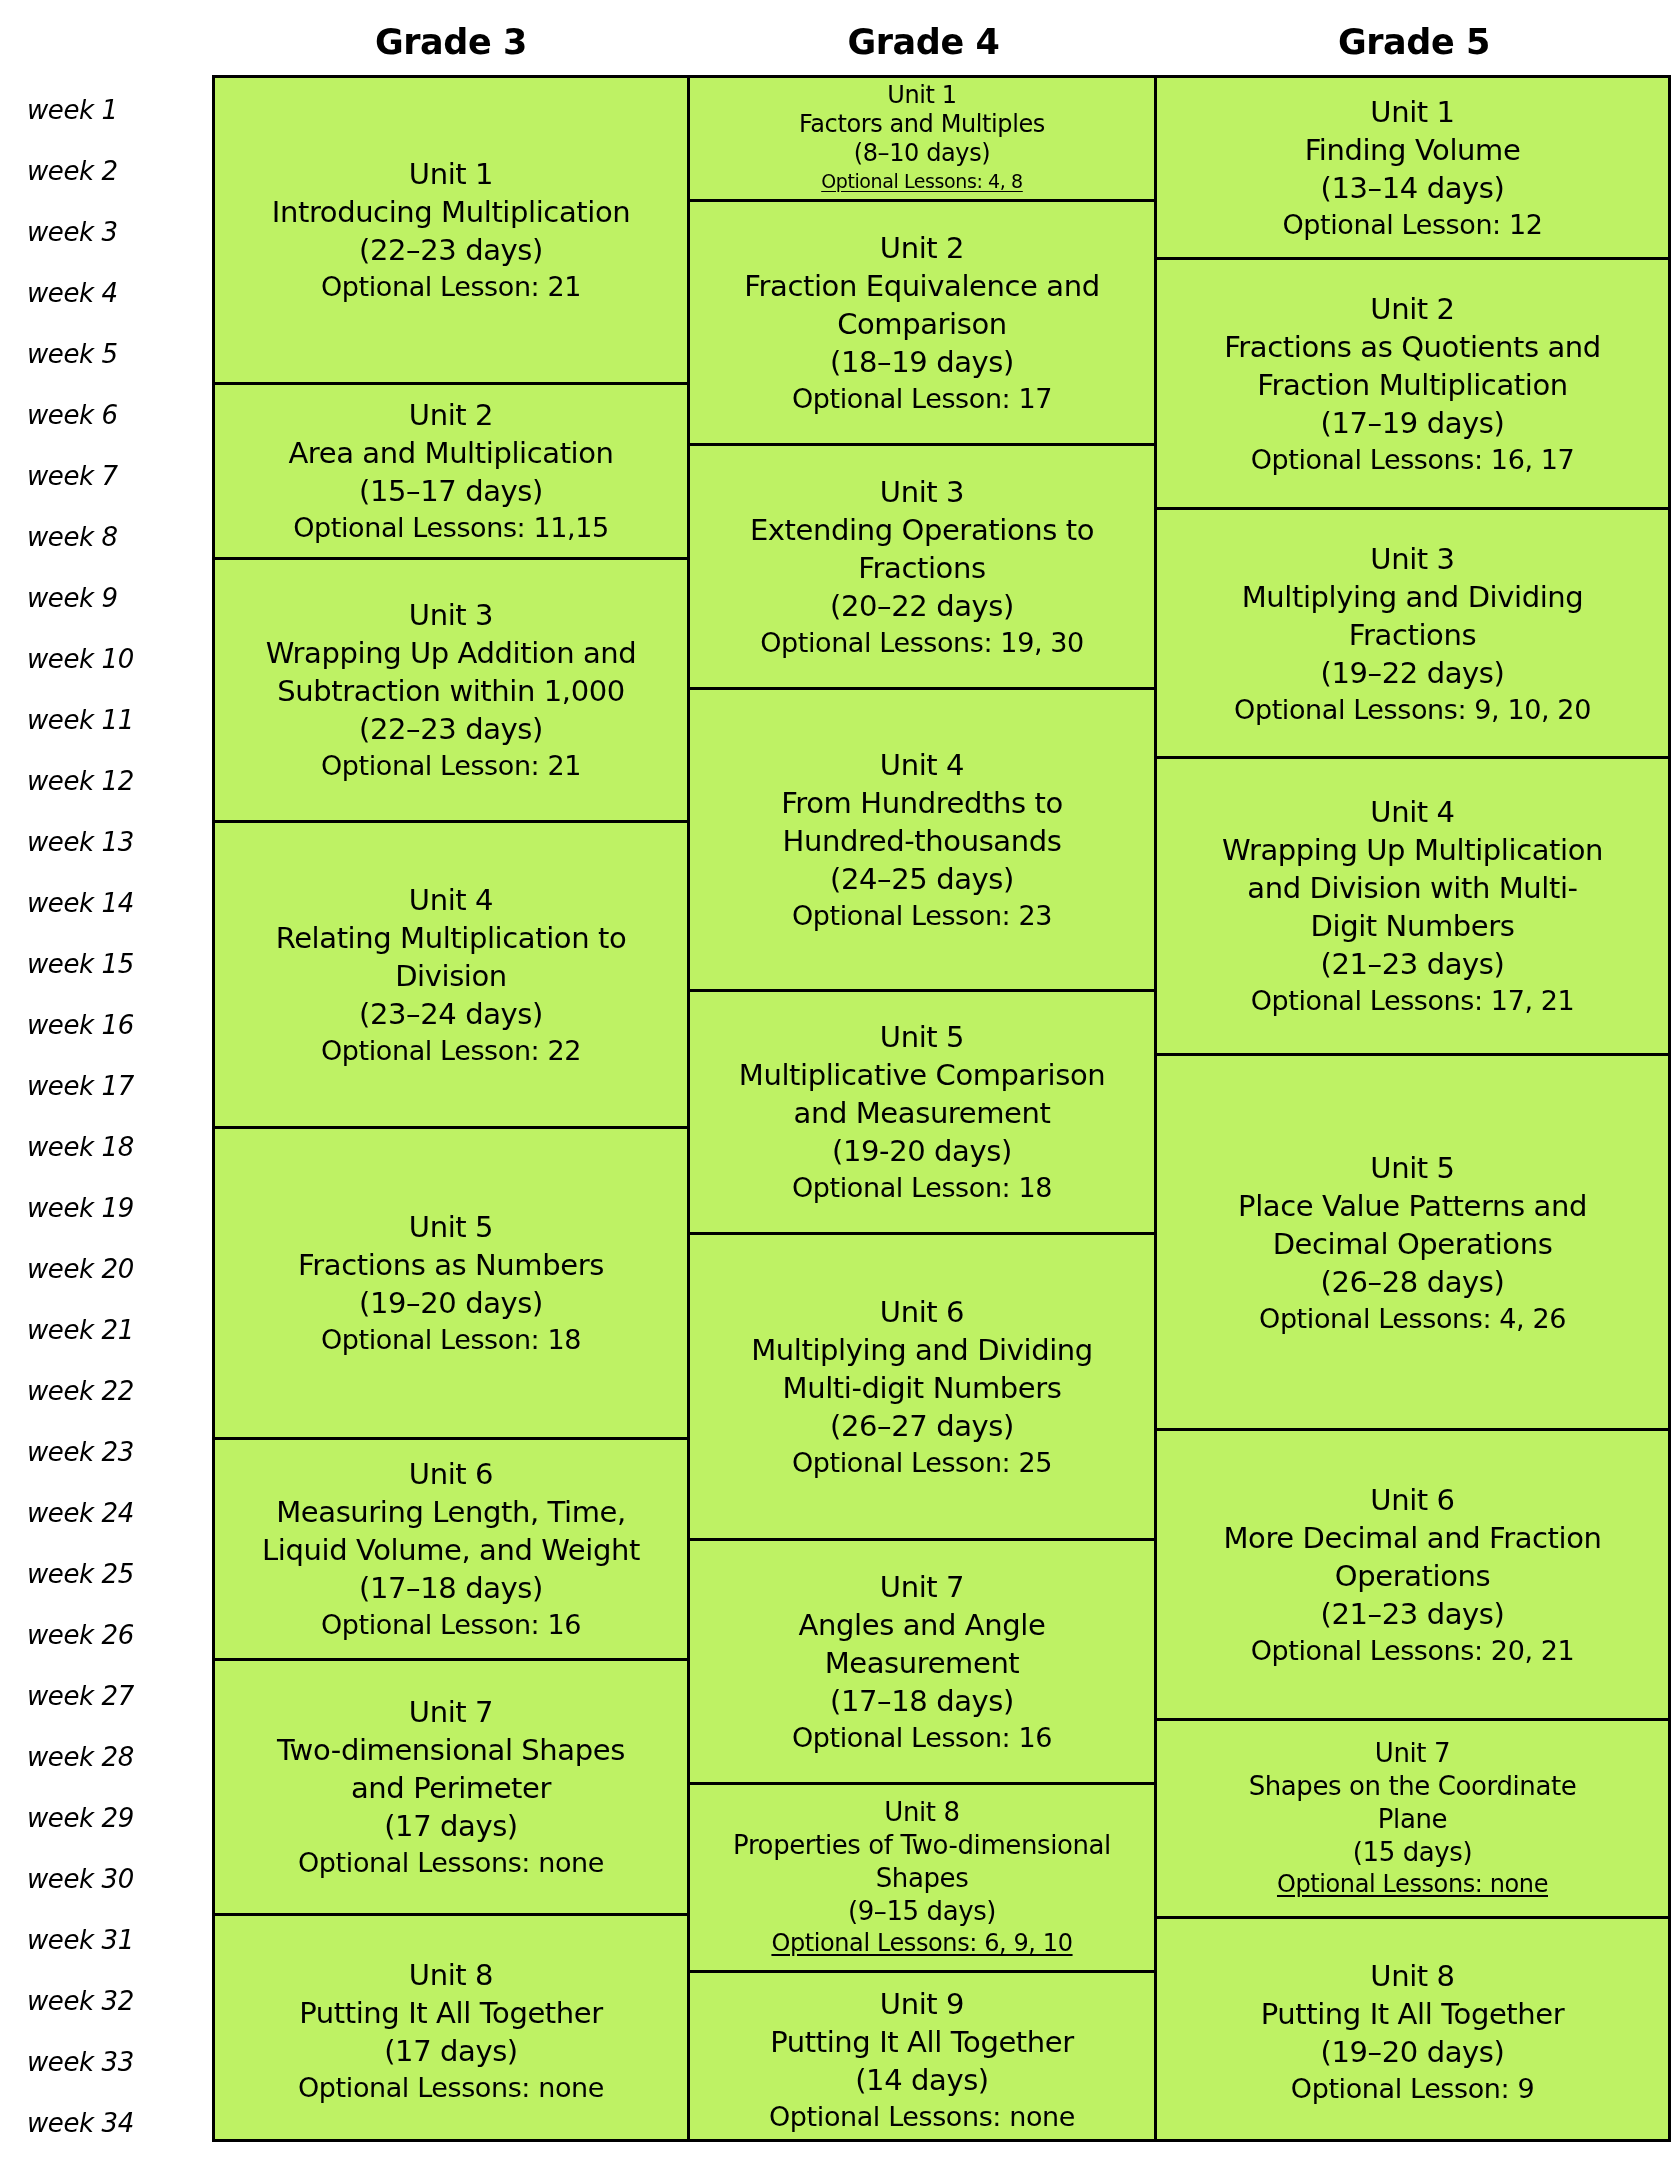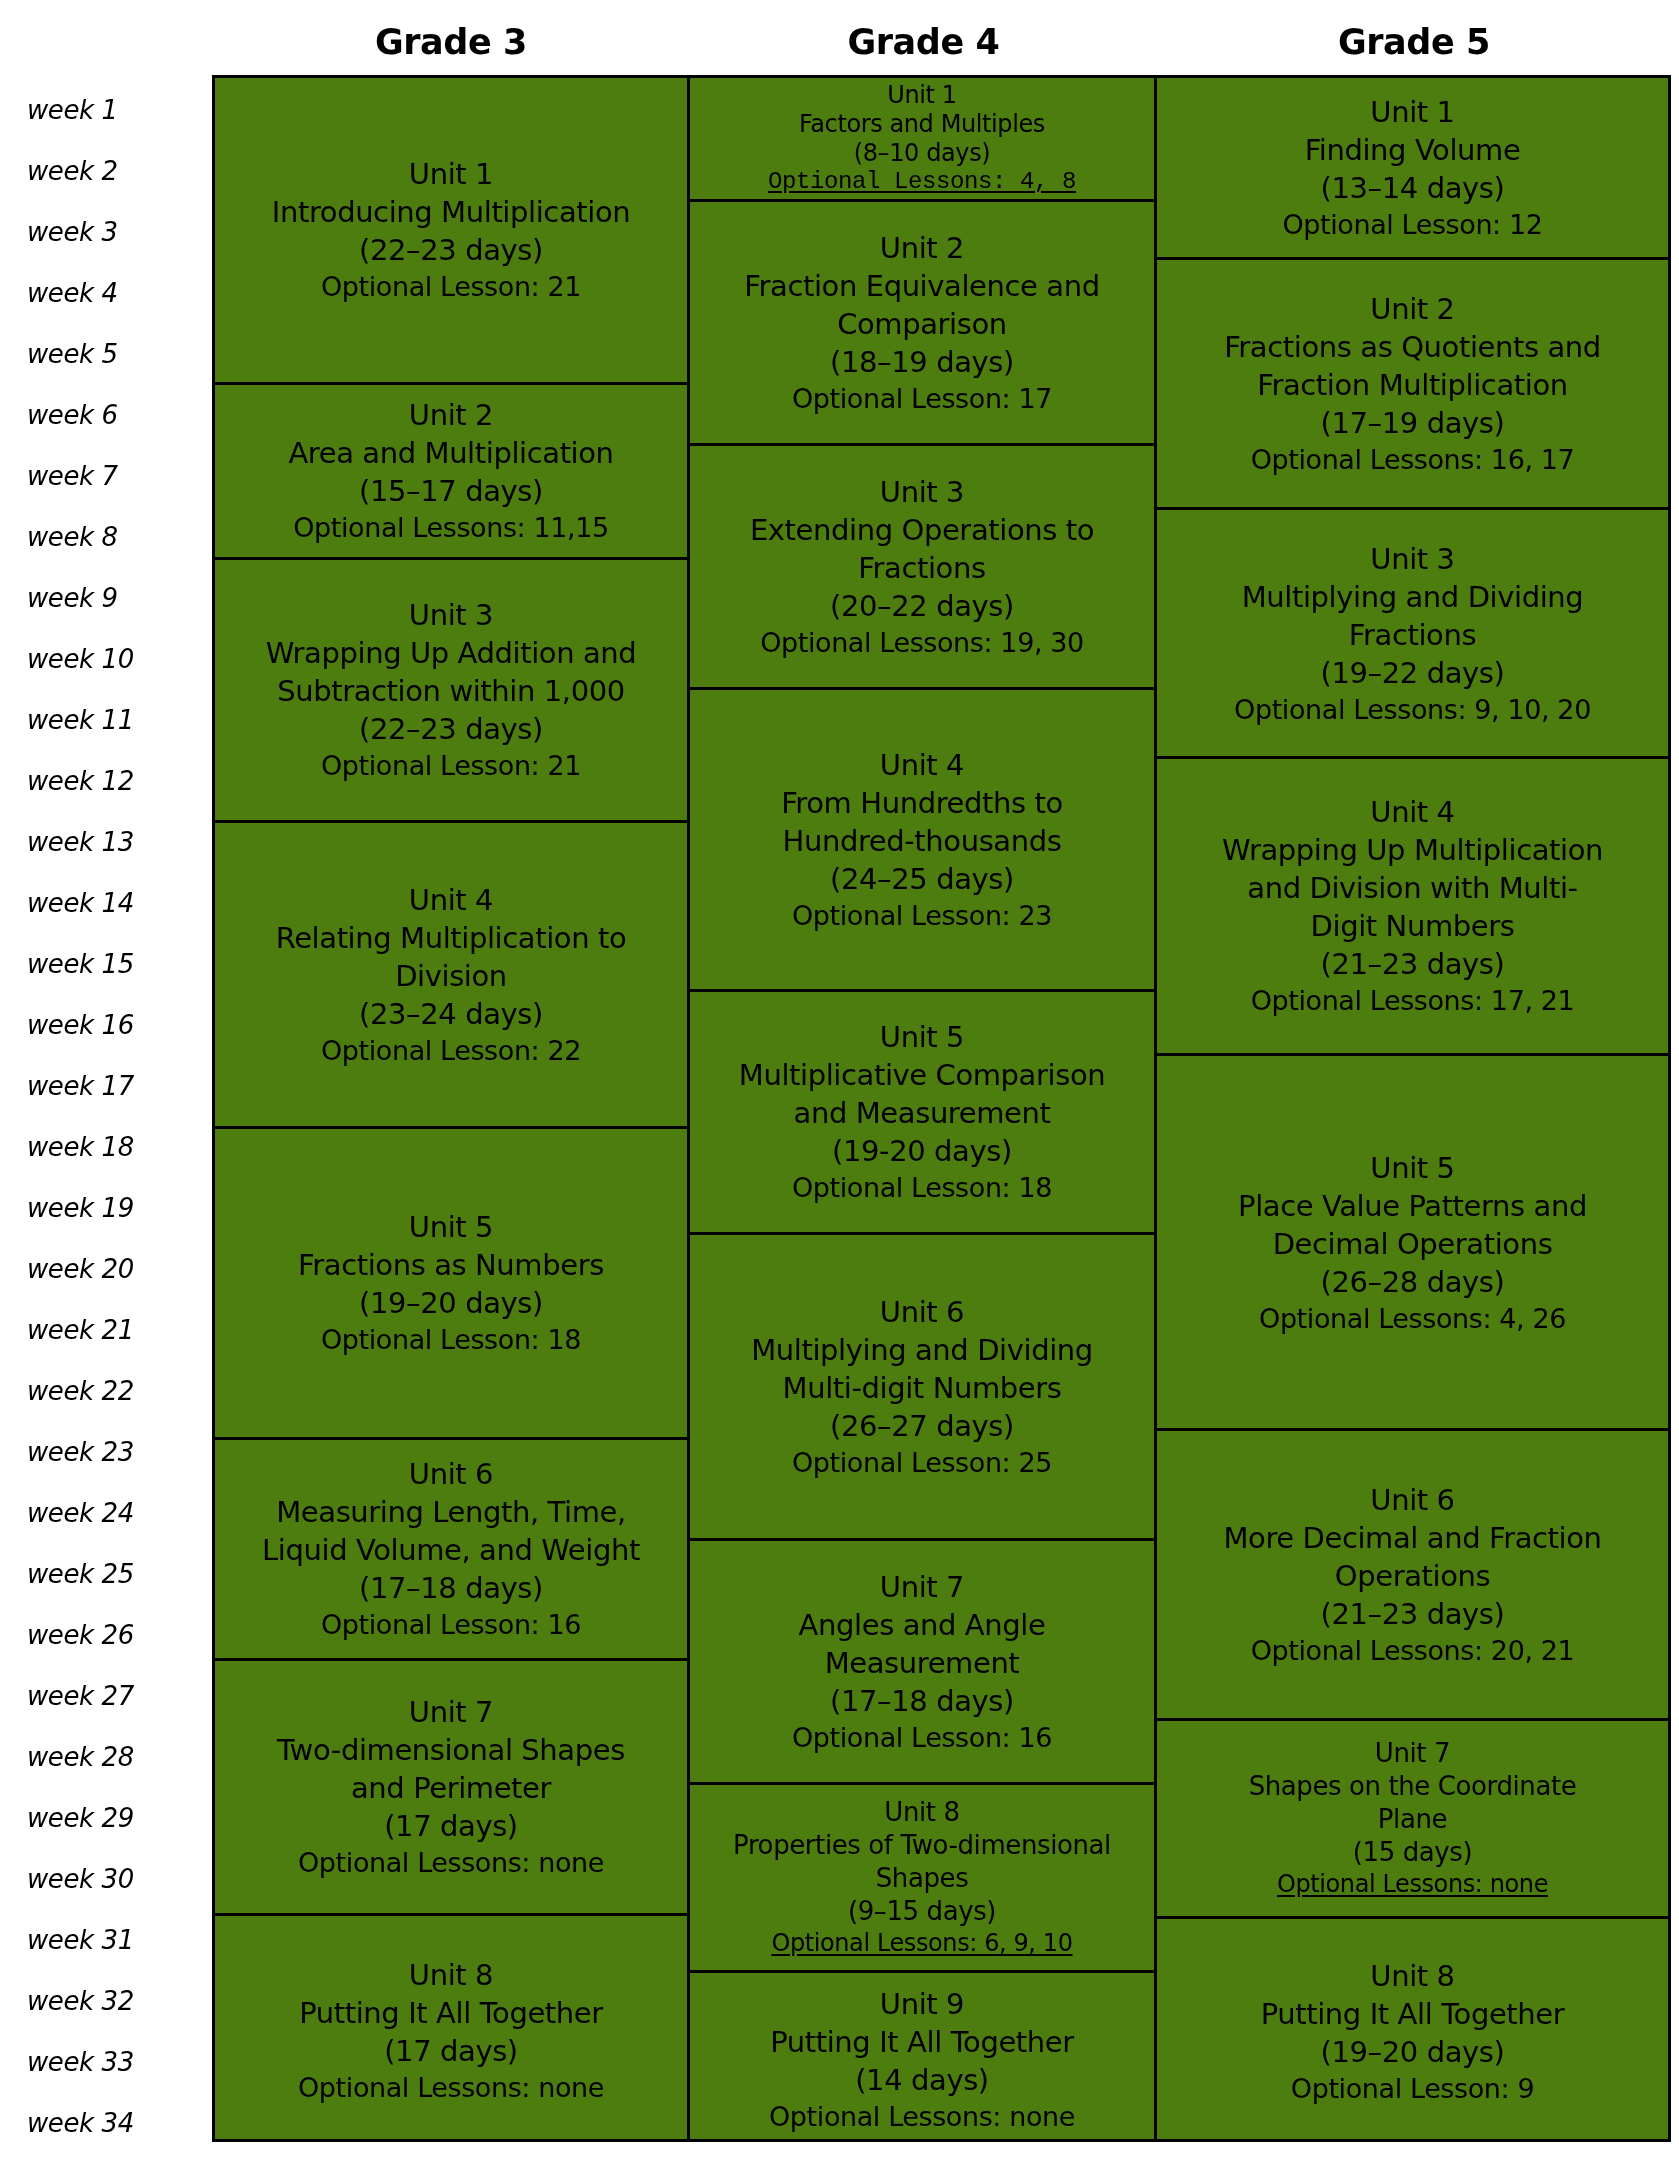--- a/index.html
+++ b/index.html
@@ -19,38 +19,38 @@
   #h5 { left:1157px; width:514px; }
 
   #weeks { position:absolute; left:27px; top:79px; width:178px; }
   .week {
     height:61px; display:flex; align-items:center;
     font-size:26px; letter-spacing:-0.4px;font-style:italic;
   }
 
   .col {
     position:absolute; top:75px; height:2067px;
-    border:3.2px solid #000; box-sizing:border-box; background:#4d7c0f;
+    border:3.2px solid #000; box-sizing:border-box; background:#bef264;
   }
   #g3 { left:212px; width:478px; }
   #g4 { left:690px; width:467px; border-left:none; }
   #g5 { left:1157px; width:514px; border-left:none; }
 
   .cell {
     position:absolute; left:0; right:0; box-sizing:border-box;
     display:flex; flex-direction:column; justify-content:center; align-items:center;
     text-align:center; letter-spacing:-0.4px; padding:0 4.9px;
   }
   .cell.bt { border-top:3.2px solid #000; }
   .u, .t, .d { font-size:29px; line-height:38px; }
   .o { font-size:27px; line-height:36px; }
   .t { white-space:pre-line; }
 
   .small .u, .small .t, .small .d { font-size:24px; line-height:29px; }
-  .small .o { font-size:24px; line-height:27.5px;font-family:Liberation Mono, monospace; }
+  .small .o { font-size:19px; line-height:27.5px; }
   .mid .u, .mid .t, .mid .d { font-size:26px; line-height:33px; }
   .mid .o { font-size:24px; line-height:31px; }
   .uline .o { text-decoration:underline; text-underline-offset:3.2px; }
 </style>
 </head>
 <body>
 
 <div class="hdr" id="h3">Grade 3</div>
 <div class="hdr" id="h4">Grade 4</div>
 <div class="hdr" id="h5">Grade 5</div>

